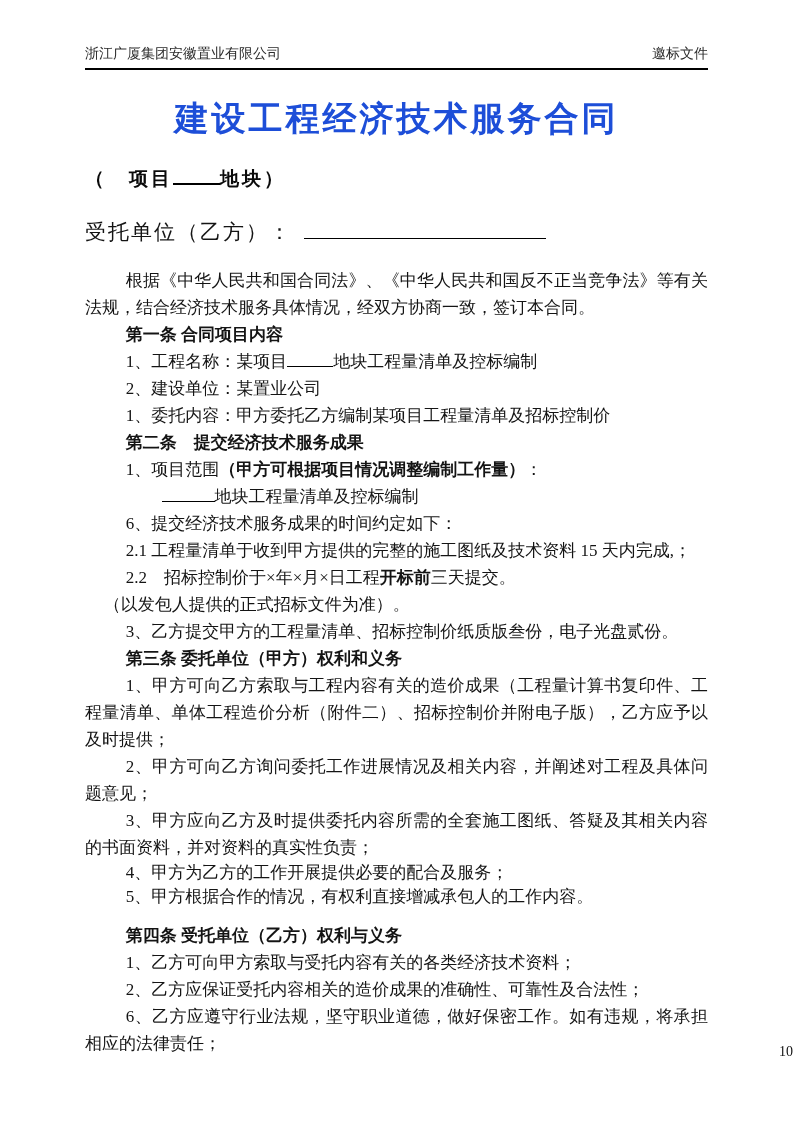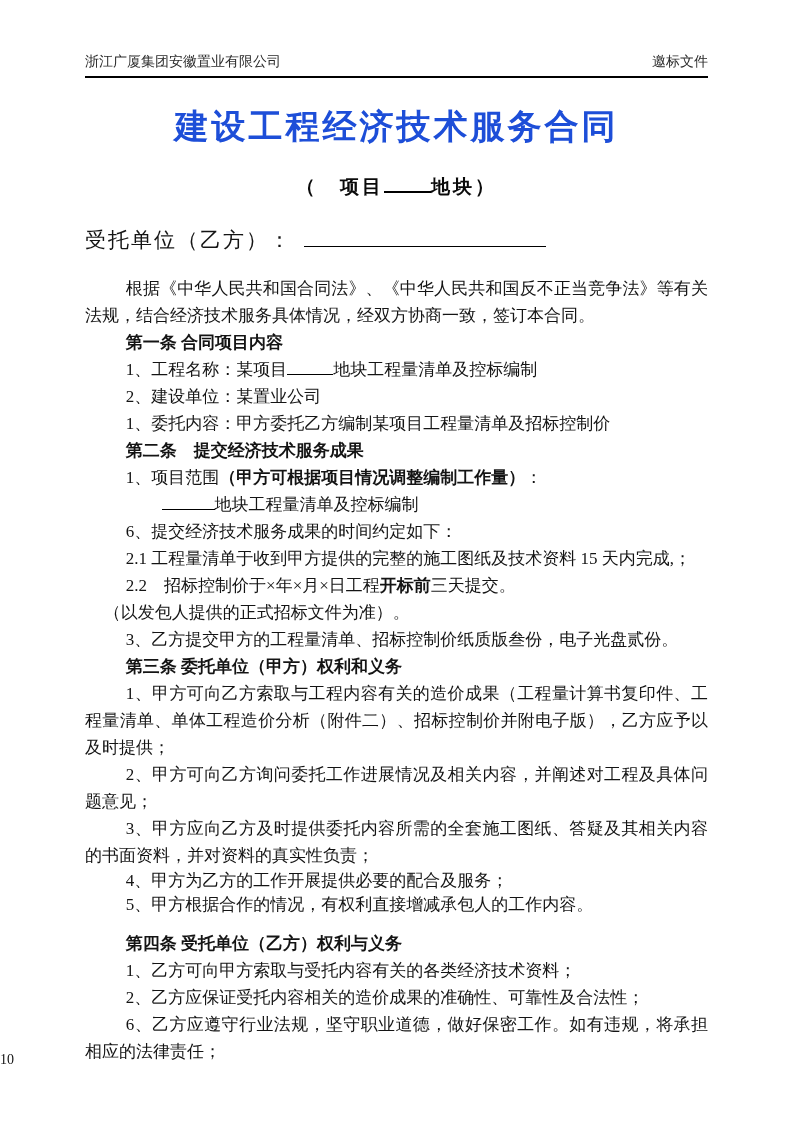--- a/index.html
+++ b/index.html
@@ -1,20 +1,20 @@
 <!DOCTYPE html>
 <html><head>
 <meta charset="utf-8">
 <style>
   html, body { margin: 0; padding: 0; background: #ffffff; }
   .page {
     position: relative;
     width: 793px;
     height: 1066px;
-    margin: 8px auto;
+    margin: 0 auto;
     background: #ffffff;
     box-sizing: border-box;
     padding: 45px 85px 0 85px;
     font-family: "Liberation Serif", serif;
     color: #141414;
     overflow: hidden;
   }
   
   .doc-header {
     display: flex;
@@ -32,21 +32,20 @@
     text-align: center;
     font-family: "Liberation Sans", sans-serif;
     font-weight: bold;
     font-size: 34px;
     letter-spacing: 3px;
     color: #1d4ed8;
     white-space: nowrap;
   }
   .doc-subtitle {
     margin-top: 22px;
-    text-align: center;
     font-weight: bold;
     font-size: 19px;
     letter-spacing: 3px;
     color: #0a0a0a;
   }
   
   .party { font-size: 21px; letter-spacing: 2px; }
   .party-a { margin-top: 28px; }
   .party-b { margin-top: 25px; }
   
@@ -69,21 +68,21 @@
   .scope-line { text-indent: 4.5em; }
   .tight   { line-height: 24px; }
   .gap-top { margin-top: 13px !important; }
   .b { font-weight: bold; }
   
   .page-number {
     position: absolute;
     top: 1044px;
     left: 0;
     width: 100%;
-    text-align: left;
+    text-align: right;
     font-size: 14px;
     color: #111;
   }
 </style>
 </head>
 <body>
 
 <div class="page">
 
   <div class="doc-header">

